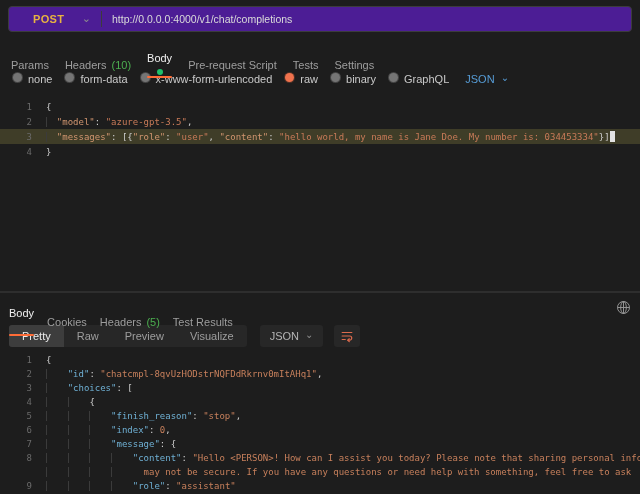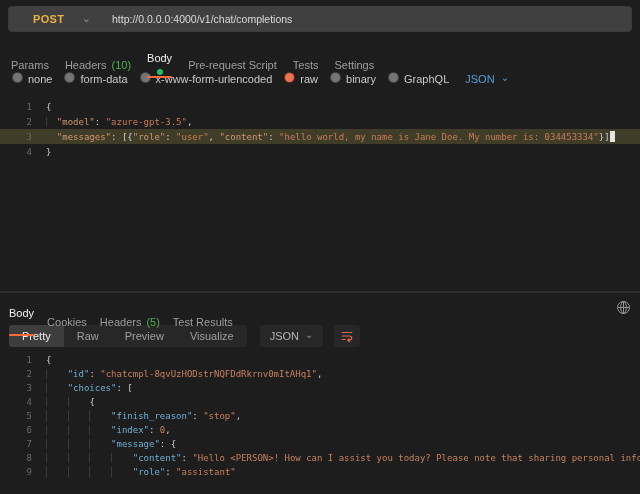--- a/index.html
+++ b/index.html
@@ -2,21 +2,21 @@
 <html><head>
 <meta charset="utf-8">
 <style>
   html,body{margin:0;padding:0;}
   body{
     width:640px;height:494px;overflow:hidden;background:#1d1d1d;
     font-family:"Liberation Sans",sans-serif;color:#cfcfcf;position:relative;
   }
   
   .topbar{height:38px;padding:6px 8px;box-sizing:border-box;}
-  .url-box{display:flex;align-items:center;height:26px;background:#404040;border:1px solid #3c3c3c;border-radius:4px;box-sizing:border-box;}
+  .url-box{display:flex;align-items:center;height:26px;background:#4c1d95;border:1px solid #3c3c3c;border-radius:4px;box-sizing:border-box;}
   .method{display:flex;align-items:center;justify-content:space-between;width:92px;padding:0 10px 0 24px;box-sizing:border-box;cursor:pointer;height:100%;}
   .method-label{color:#e7b241;font-weight:bold;font-size:11px;letter-spacing:.3px;}
   .chev{color:#8d8d8d;font-size:11px;line-height:1;transform:translateY(-1px);}
   .vdiv{width:1px;height:16px;background:#3c3c3c;margin-right:10px;}
   .url-input{flex:1;background:transparent;border:none;outline:none;color:#dadada;font-size:10.5px;font-family:"Liberation Sans",sans-serif;padding:0;}
   
   .req-tabs{display:flex;align-items:center;height:26px;padding:0 11px;gap:16px;}
   .tab{position:relative;display:flex;align-items:center;gap:5px;height:100%;font-size:11px;color:#9e9e9e;cursor:pointer;white-space:nowrap;margin-top:28px;}
   .tab.active{color:#f0f0f0;flex-direction:column;}
   .tab.active::after{content:"";position:absolute;left:0;right:0;bottom:0;height:2px;background:#ff6c37;border-radius:1px;}
@@ -218,18 +218,22 @@
       </div>
       <div class="cl">
         <span class="ln">7</span>
         <span class="code"><span class="g">    </span><span class="g">    </span><span class="g">    </span><span class="k">"message"</span><span class="p">: {</span></span>
       </div>
       <div class="cl">
         <span class="ln">8</span>
         <span class="code"><span class="g">    </span><span class="g">    </span><span class="g">    </span><span class="g">    </span><span class="k">"content"</span><span class="p">: </span><span class="s">"Hello &lt;PERSON&gt;! How can I assist you today? Please note that sharing personal information</span></span>
       </div>
       <div class="cl">
+        <span class="ln"></span>
+        <span class="code"><span class="g">    </span><span class="g">    </span><span class="g">    </span><span class="g">    </span><span class="s">  may not be secure. If you have any questions or need help with something, feel free to ask</span></span>
+      </div>
+      <div class="cl">
         <span class="ln">9</span>
         <span class="code"><span class="g">    </span><span class="g">    </span><span class="g">    </span><span class="g">    </span><span class="k">"role"</span><span class="p">: </span><span class="s">"assistant"</span></span>
       </div>
       <div class="cl"></div>
     </div>
 </div>
 
 </body></html>

